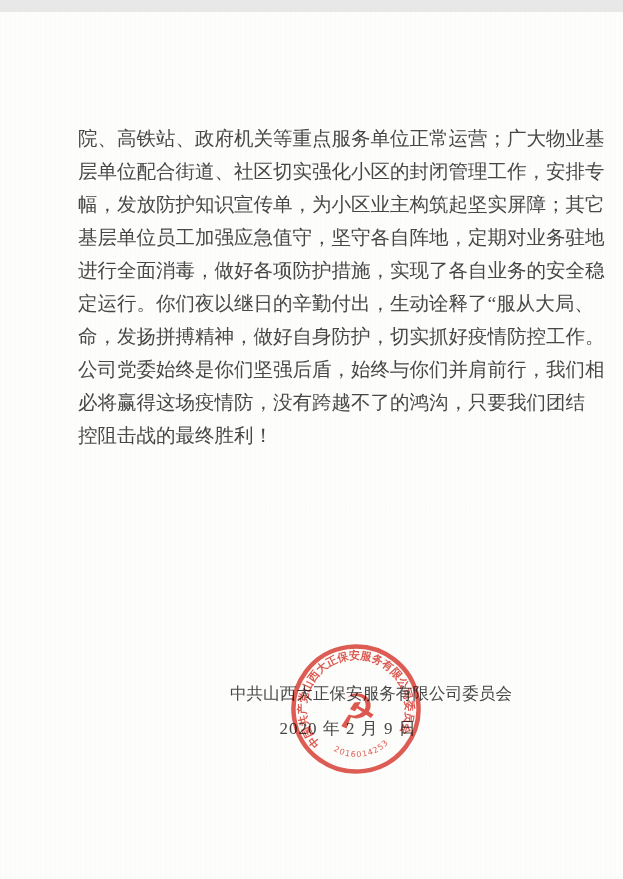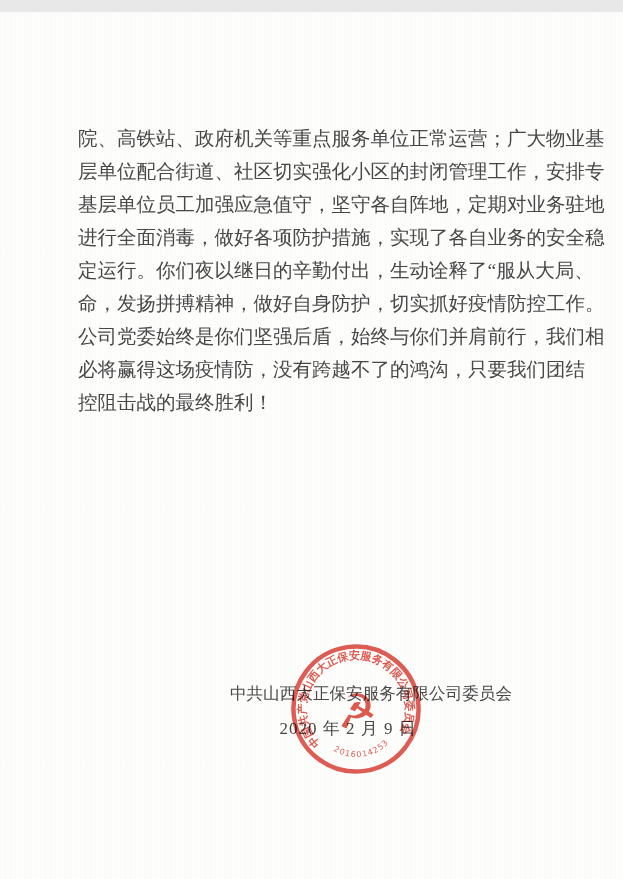--- a/index.html
+++ b/index.html
@@ -99,20 +99,21 @@
   }
 </style>
 </head>
 <body>
 
 <div class="page">
 
   <div class="body-text">
     <div class="line">院、高铁站、政府机关等重点服务单位正常运营；广大物业基</div>
     <div class="line">层单位配合街道、社区切实强化小区的封闭管理工作，安排专</div>
+    <div class="line">幅，发放防护知识宣传单，为小区业主构筑起坚实屏障；其它</div>
     <div class="line">基层单位员工加强应急值守，坚守各自阵地，定期对业务驻地</div>
     <div class="line">进行全面消毒，做好各项防护措施，实现了各自业务的安全稳</div>
     <div class="line">定运行。你们夜以继日的辛勤付出，生动诠释了“服从大局、</div>
     <div class="line">命，发扬拼搏精神，做好自身防护，切实抓好疫情防控工作。</div>
     <div class="line">公司党委始终是你们坚强后盾，始终与你们并肩前行，我们相</div>
     <div class="line">必将赢得这场疫情防，没有跨越不了的鸿沟，只要我们团结</div>
     <div class="line last">控阻击战的最终胜利！</div>
   </div>
 
   <div class="signature">中共山西大正保安服务有限公司委员会</div>

